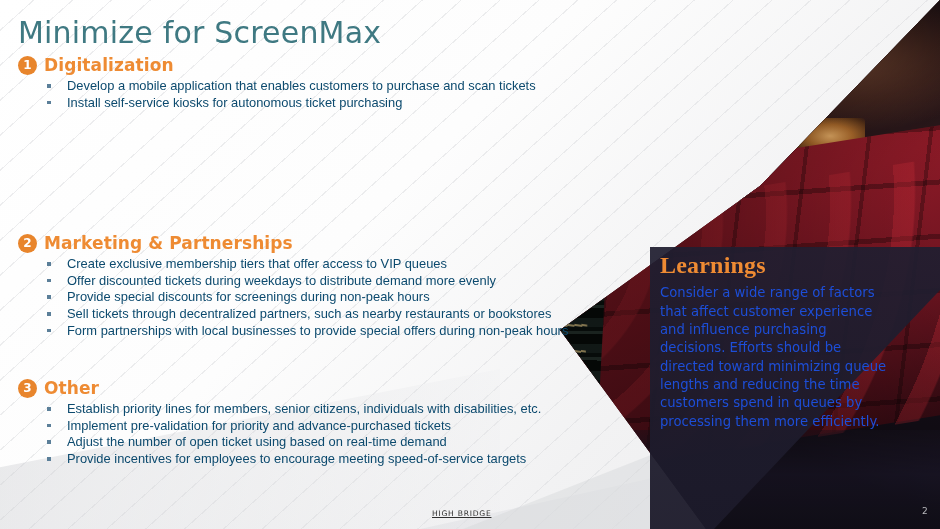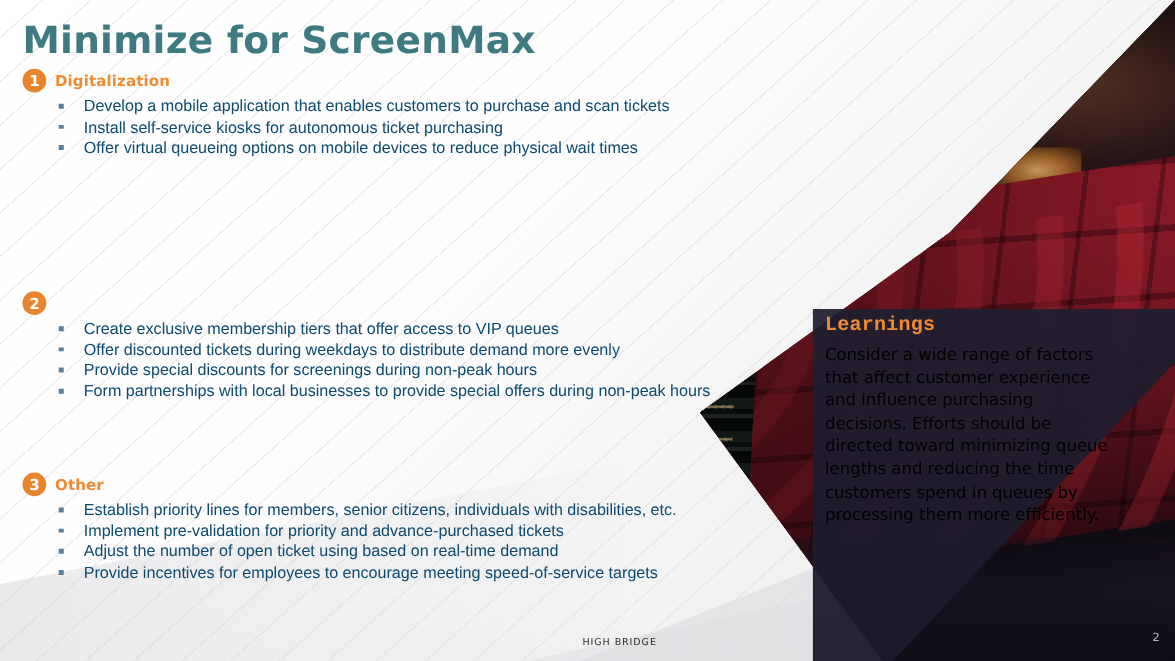--- a/index.html
+++ b/index.html
@@ -155,69 +155,70 @@
   
   .learnings-panel{
     position:absolute;left:650px;top:247px;width:290px;height:282px;
     background:linear-gradient(180deg,rgba(32,30,48,.93) 0%,rgba(28,26,42,.95) 100%);
     clip-path:polygon(0 0, 290px 0, 290px 43px, 64px 282px, 0 282px);
   }
   .learnings{
     position:absolute;left:660px;top:252px;width:230px;
   }
   .learnings-title{
-    color:#ef8b33;font-size:16px;font-weight:bold;line-height:1.1;
+    color:#ef8b33;font-size:24px;font-weight:bold;line-height:1.1;
     letter-spacing:.2px;margin:0 0 6px 0;
-    font-family:Liberation Mono, monospace;
+    font-family:Liberation Serif, serif;
   }
   .learnings-body{
-    color:#000000;font-size:13.2px;line-height:1.39;margin:0;
+    color:#1d4ed8;font-size:13.2px;line-height:1.39;margin:0;
     font-family:"DejaVu Sans", sans-serif;
   }
 
   
   .title{
     position:absolute;left:18px;top:15px;
-    color:#3f7982;font-size:30px;font-weight:bold;letter-spacing:.2px;
+    color:#3f7982;font-size:30px;font-weight:normal;letter-spacing:.2px;
     font-family:"DejaVu Sans", sans-serif;
   }
   .section{position:absolute;left:18px;}
   .sec-head{display:flex;align-items:center;gap:7px;margin:0 0 1px 0;}
   .badge{
     width:19px;height:19px;border-radius:50%;
     background:#e8852c;color:#ffffff;
     font-size:12px;font-weight:bold;
     display:flex;align-items:center;justify-content:center;
     flex:0 0 19px;line-height:1;
   }
   .sec-title{
-    color:#ee8b33;font-size:12px;font-weight:bold;letter-spacing:.1px;
+    color:#ee8b33;font-size:17px;font-weight:bold;letter-spacing:.1px;
     font-family:"DejaVu Sans", sans-serif;
   }
   ul.bullets{list-style:none;margin:3px 0 0 0;padding:0 0 0 28px;}
   ul.bullets li{
     position:relative;
     color:#0c4a6e;font-size:12.9px;line-height:1.215;
     margin:0 0 1px 0;padding-left:21px;
     font-family:Liberation Sans, sans-serif;
   }
   ul.bullets li::before{
     content:"";position:absolute;left:1px;top:6px;
     width:3.5px;height:3.5px;background:#5b7f99;
   }
 
   #sec1{top:55px;}
   #sec2{top:233px;}
   #sec3{top:378px;}
 
   
   .footer-brand{
-    position:absolute;left:466px;top:509px;
+    position:absolute;left:432px;top:509px;
     color:#2e2e2e;font-size:7.6px;letter-spacing:.75px;
     font-family:"DejaVu Sans", sans-serif;
+    text-decoration:underline;
   }
   .page-num{
     position:absolute;left:922px;top:506px;
     color:#b9b9bd;font-size:9px;
     font-family:"DejaVu Sans", sans-serif;
   }
 </style>
 </head>
 <body>
 
@@ -263,32 +264,33 @@
   <div class="title">Minimize for ScreenMax</div>
 
   <div class="section" id="sec1">
     <div class="sec-head">
       <div class="badge">1</div>
       <div class="sec-title">Digitalization</div>
     </div>
     <ul class="bullets">
       <li>Develop a mobile application that enables customers to purchase and scan tickets</li>
       <li>Install self-service kiosks for autonomous ticket purchasing</li>
-      <li>Offer virtual queueing options on mobile devices to reduce physical wait times</li>
     </ul>
   </div>
 
   <div class="section" id="sec2">
     <div class="sec-head">
       <div class="badge">2</div>
+      <div class="sec-title">Marketing &amp; Partnerships</div>
     </div>
     <ul class="bullets">
       <li>Create exclusive membership tiers that offer access to VIP queues</li>
       <li>Offer discounted tickets during weekdays to distribute demand more evenly</li>
       <li>Provide special discounts for screenings during non-peak hours</li>
+      <li>Sell tickets through decentralized partners, such as nearby restaurants or bookstores</li>
       <li>Form partnerships with local businesses to provide special offers during non-peak hours</li>
     </ul>
   </div>
 
   <div class="section" id="sec3">
     <div class="sec-head">
       <div class="badge">3</div>
       <div class="sec-title">Other</div>
     </div>
     <ul class="bullets">

